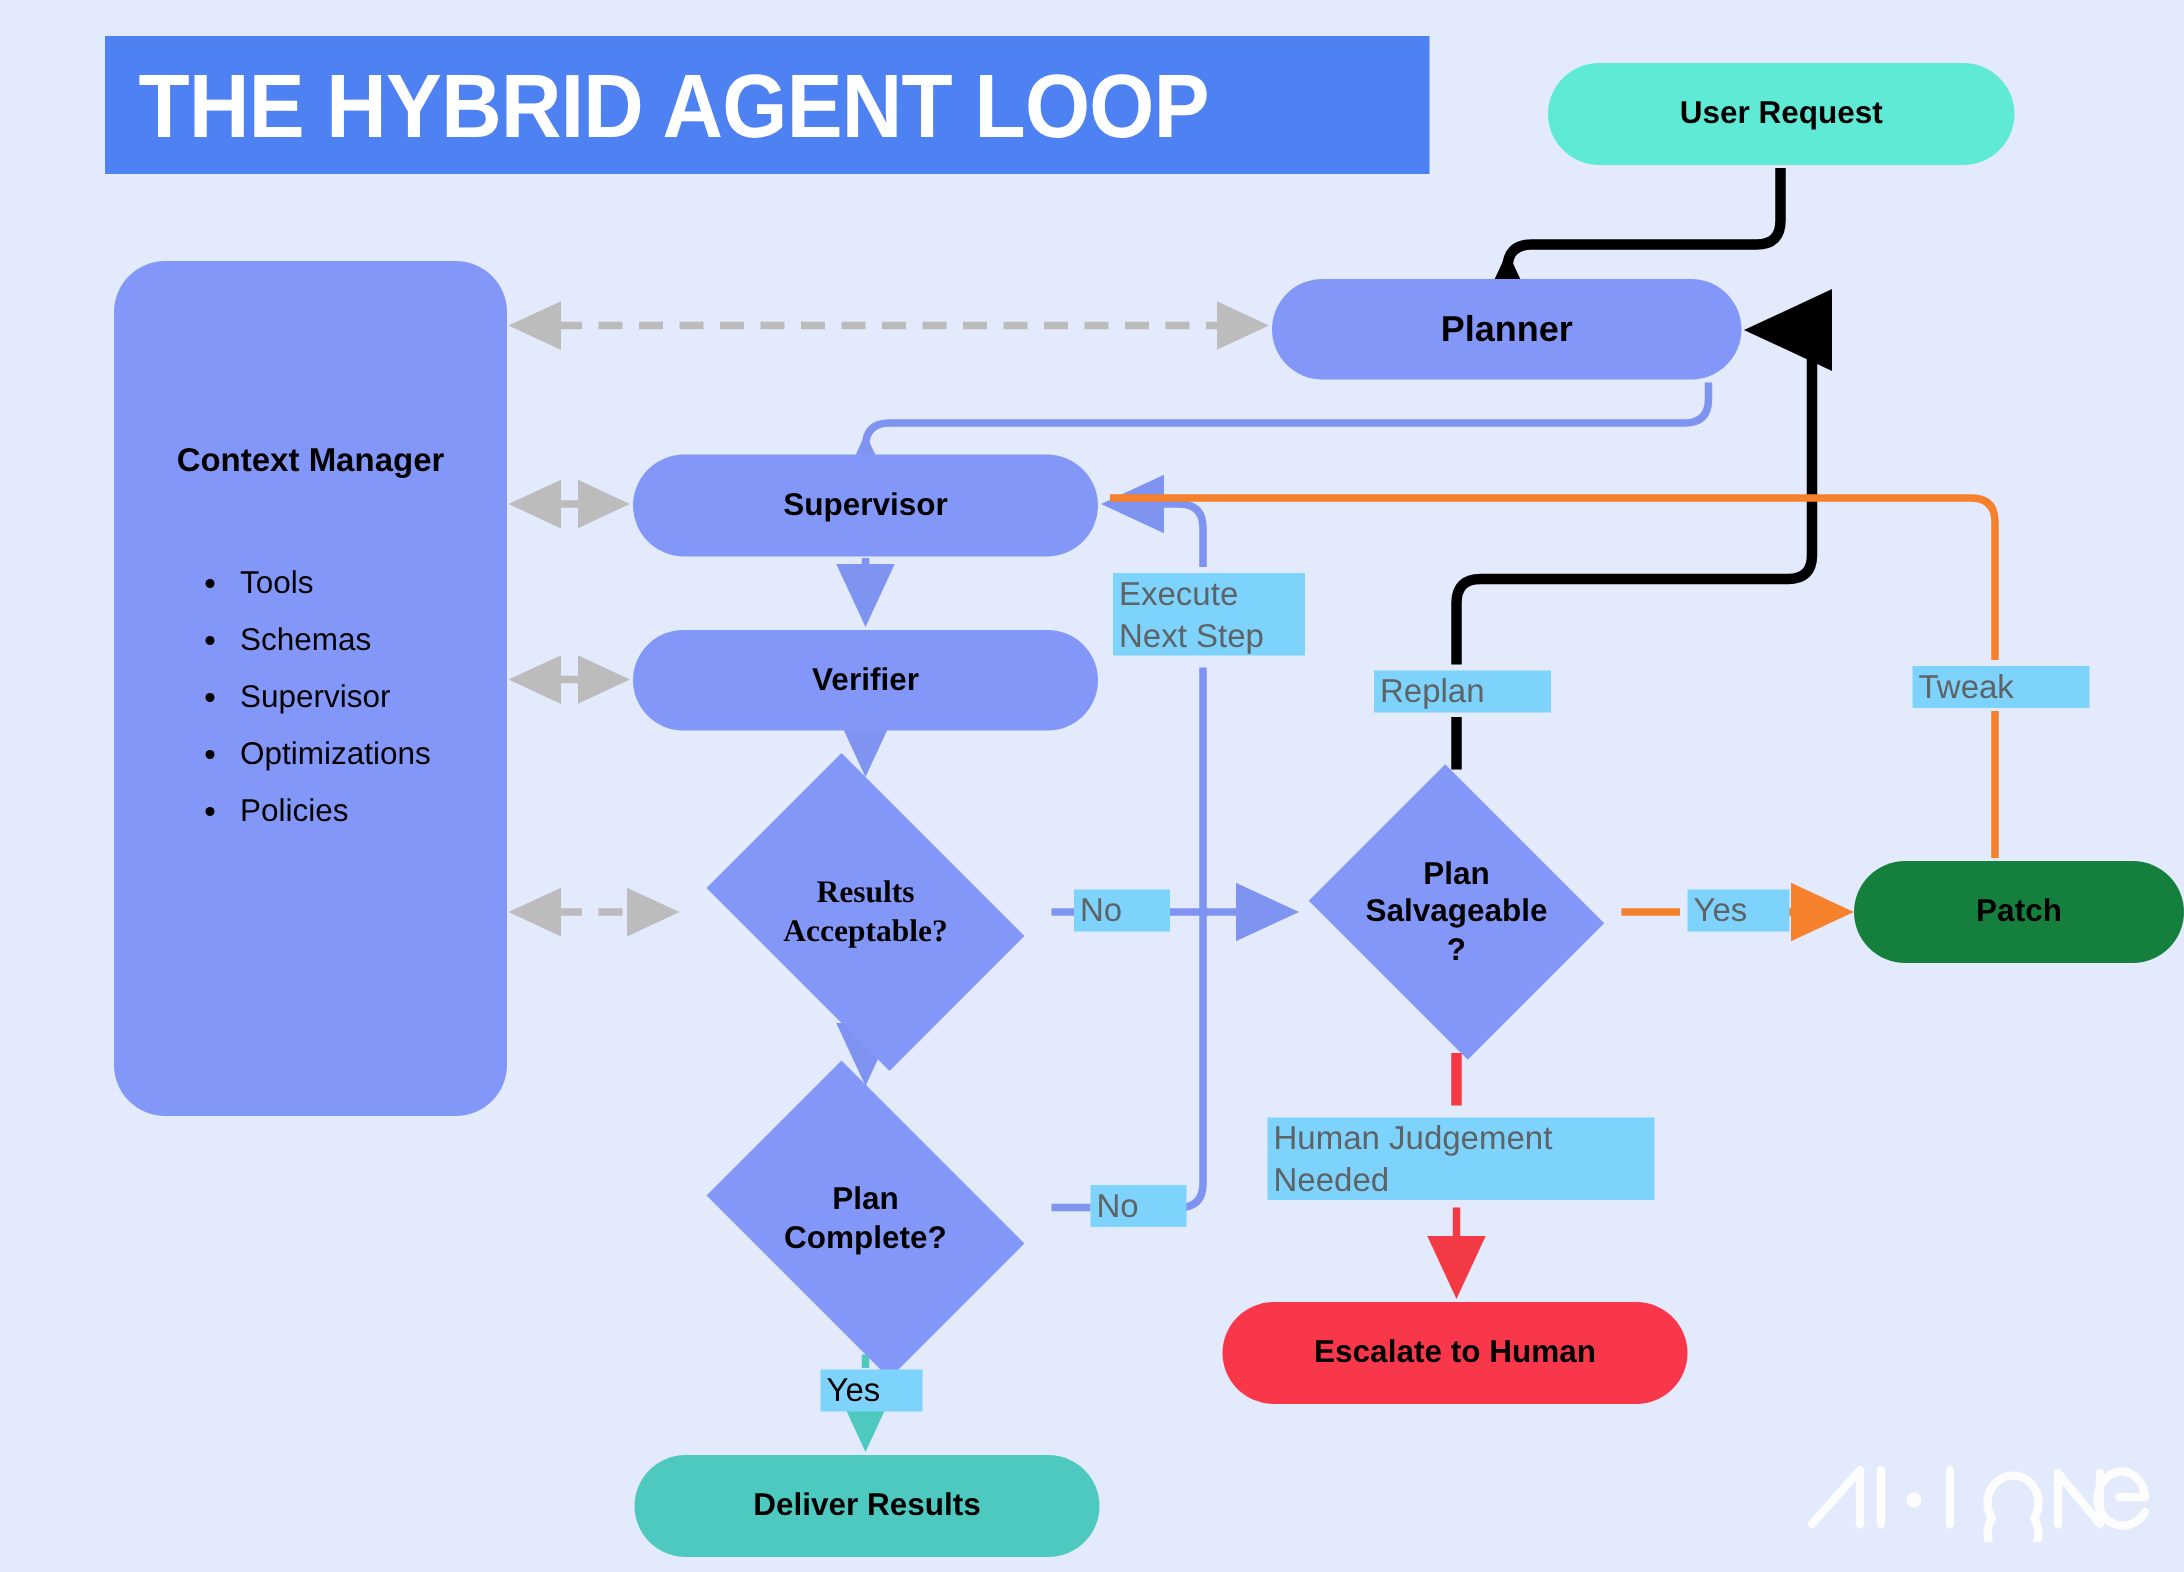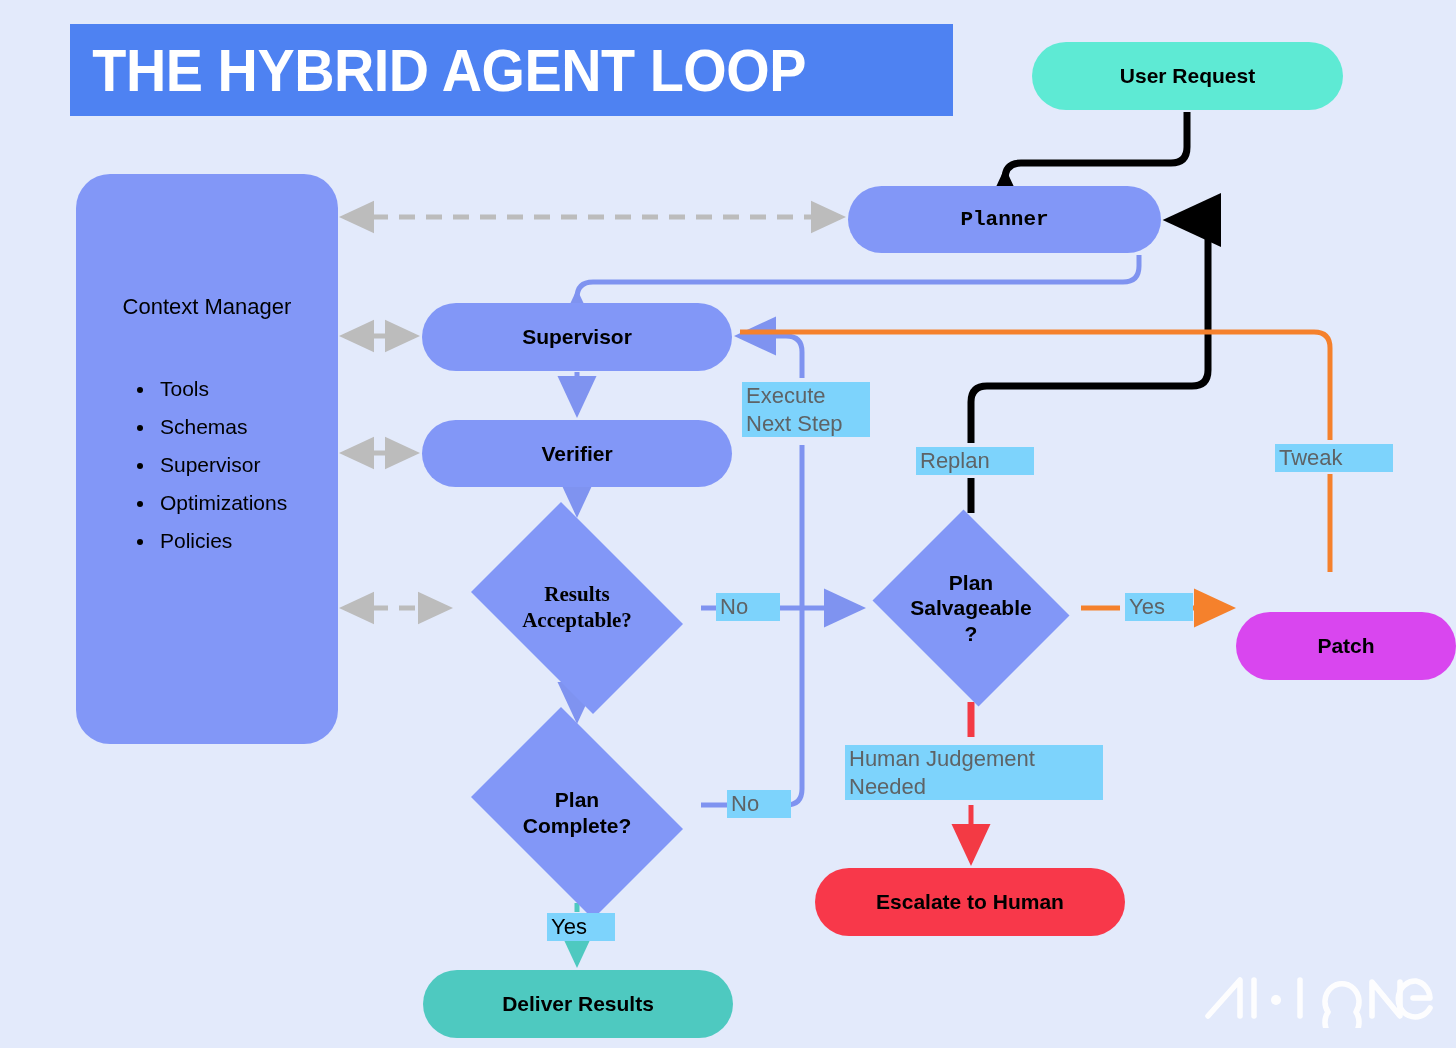--- a/index.html
+++ b/index.html
@@ -68,46 +68,46 @@
     border-radius: 34px;
     z-index: 4;
   }
   .ctx-title {
     position: absolute;
     left: 0;
     top: 120px;
     width: 100%;
     text-align: center;
     font-size: 22px;
-    font-weight: normal;
+    font-weight: bold;
     color: #000;
   }
   .ctx-list {
     position: absolute;
     left: 40px;
     top: 184px;
     margin: 12px;
     padding: 0 0 0 28px;
     list-style: disc;
     color: #000;
     font-size: 21px;
     line-height: 38px;
   }
   .ctx-list li { padding-left: 4px; }
 
   .n-planner { left: 848px; top: 186px; width: 313px; height: 67px;
-               background: #8297f7; font-size: 21px; font-family: Liberation Mono, monospace; }
+               background: #8297f7; font-size: 24px; }
   .n-user    { left: 1032px; top: 42px; width: 311px; height: 68px;
                background: #5eead4; font-size: 21px; }
   .n-super   { left: 422px; top: 303px; width: 310px; height: 68px;
                background: #8297f7; font-size: 21px; }
   .n-verif   { left: 422px; top: 420px; width: 310px; height: 67px;
                background: #8297f7; font-size: 21px; }
   .n-patch   { left: 1236px; top: 574px; width: 220px; height: 68px;
-               background: #d946ef; font-size: 21px; margin-top: 38px; }
+               background: #15803d; font-size: 21px; }
   .n-escal   { left: 815px; top: 868px; width: 310px; height: 68px;
                background: #f8384a; font-size: 21px; }
   .n-deliver { left: 423px; top: 970px; width: 310px; height: 68px;
                background: #4ec9c0; font-size: 21px; }
 
   .diamond-wrap {
     position: absolute;
     z-index: 5;
   }
   .diamond-shape {

